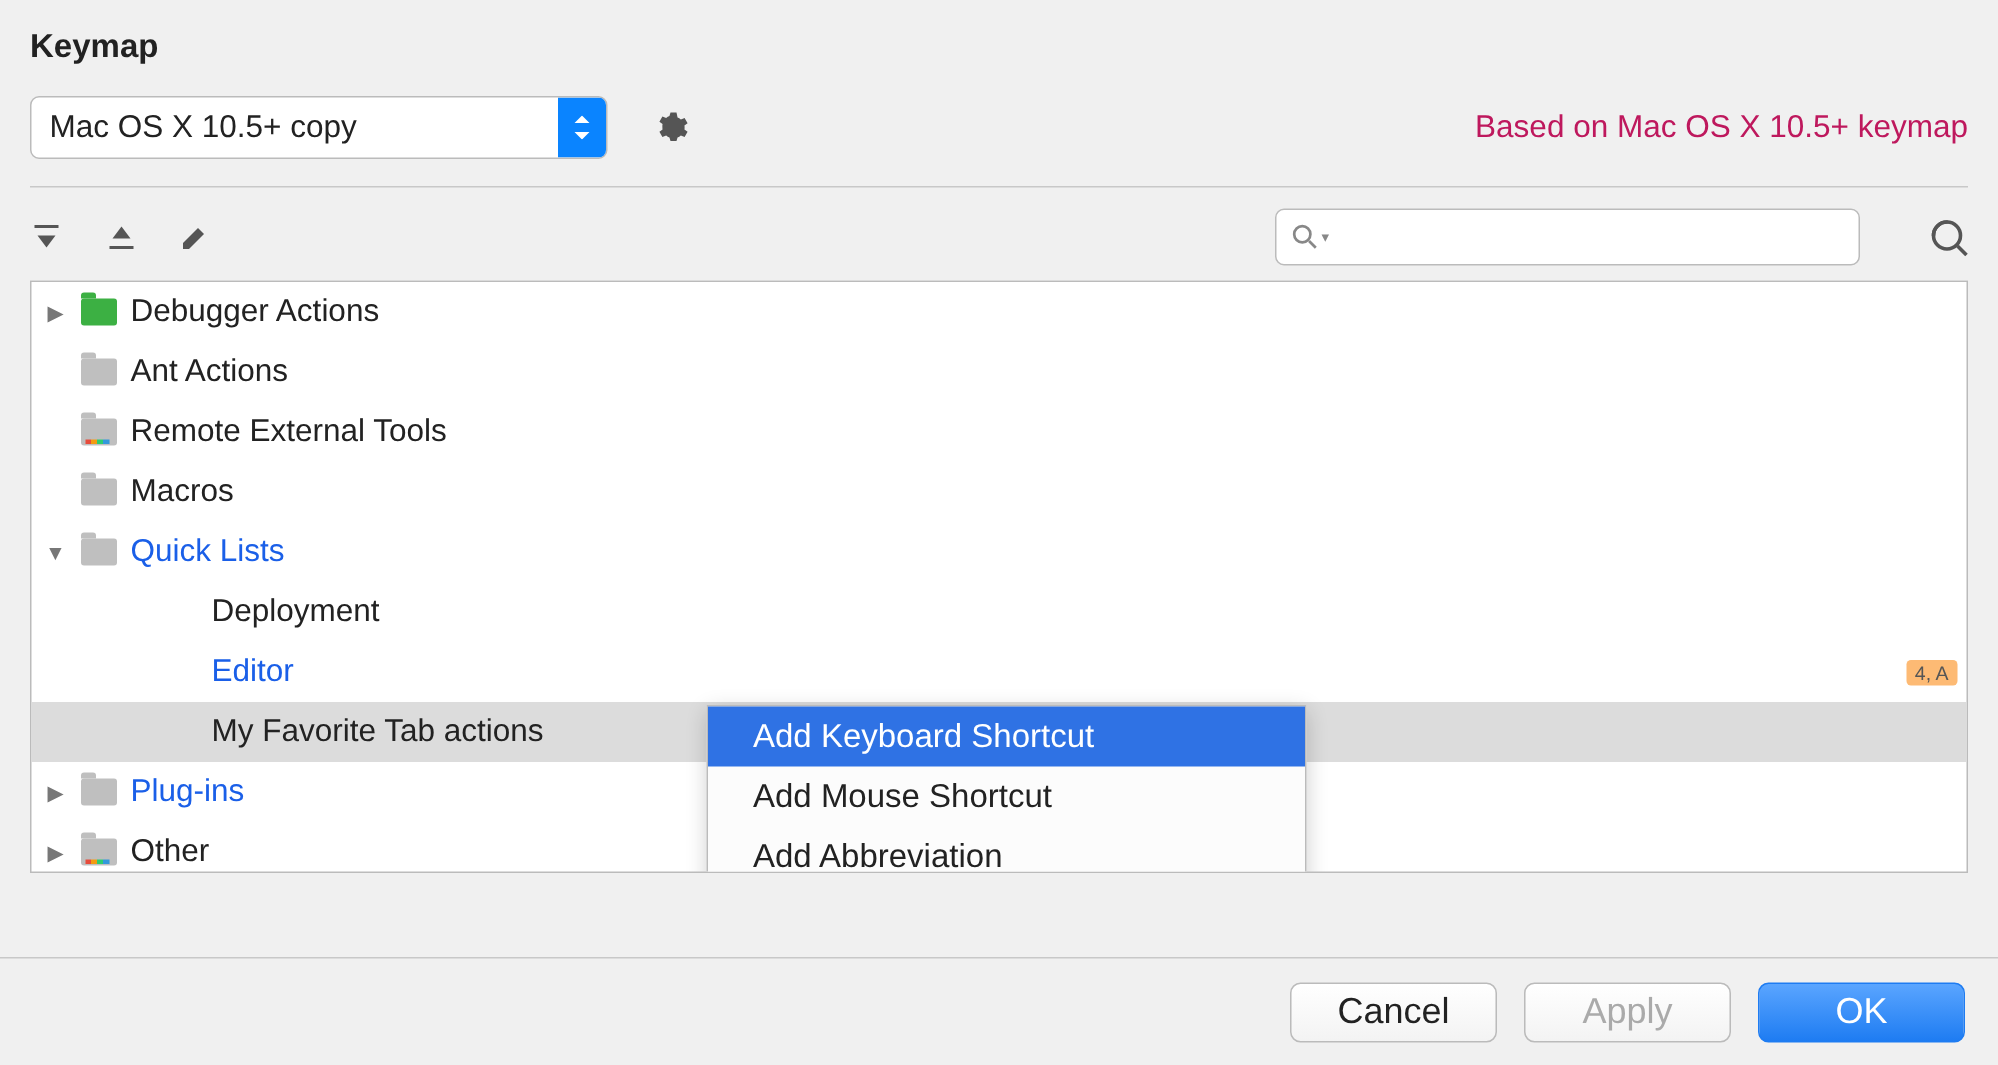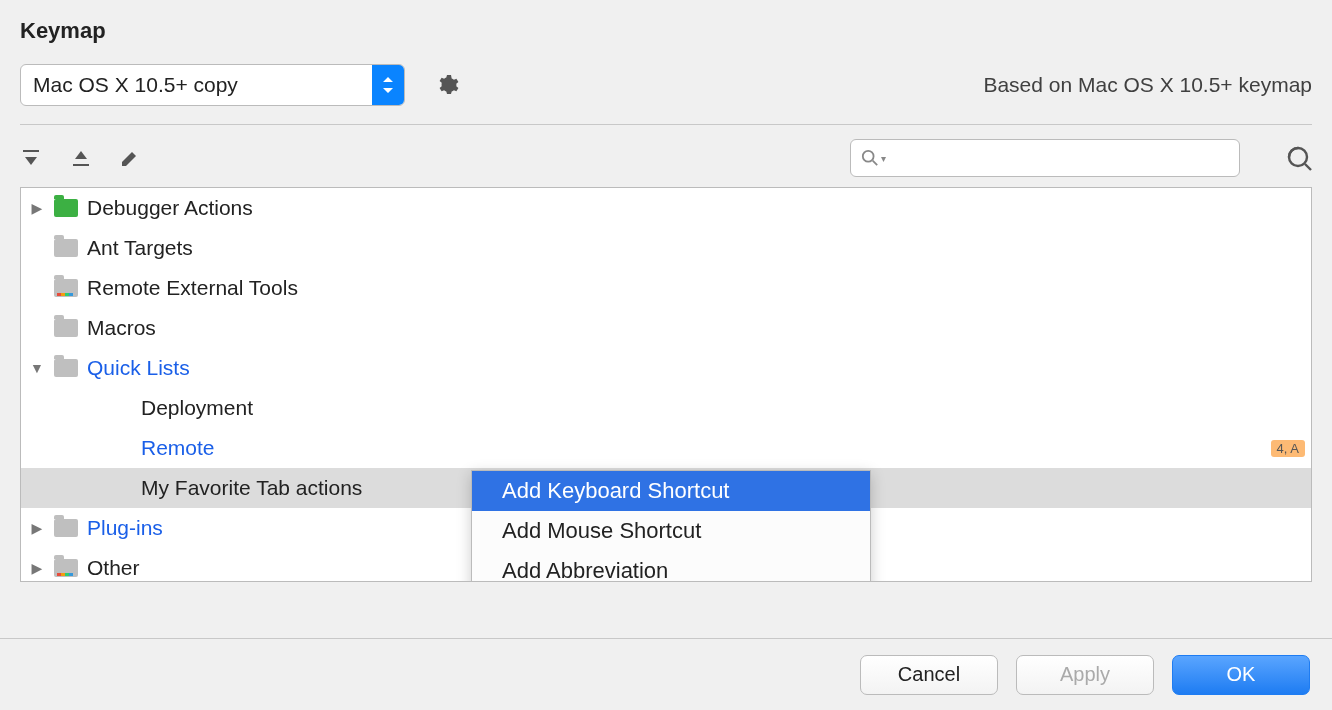--- a/index.html
+++ b/index.html
@@ -49,21 +49,21 @@
   }
   .combo-btn svg { display:block; }
   .gear {
     margin-left: 30px;
     color: #555;
     display:flex;
     align-items:center;
   }
   .based {
     margin-left: auto;
-    color: #404040;
+    color: #be185d;
     font-size: 21px;
   }
   .sep {
     border: none;
     border-top: 1px solid #c8c8c8;
     margin: 0 20px;
   }
   .toolbar {
     display: flex;
     align-items: center;
@@ -163,21 +163,21 @@
     padding: 0 22px;
     gap: 18px;
     background:#f0f0f0;
   }
   .btn {
     min-width: 138px;
     height: 40px;
     border-radius: 7px;
     border: 1px solid #bbb;
     background: linear-gradient(#ffffff,#f3f3f3);
-    font-size: 20px;
+    font-size: 24px;
     display:flex;
     align-items:center;
     justify-content:center;
   }
   .btn.disabled { color:#aaa; }
   .btn.primary {
     background: linear-gradient(#5aa5ff,#1e7cf2);
     border: 1px solid #1e7cf2;
     color:#fff;
   }
@@ -247,21 +247,21 @@
     <span class="ficon">
         <span class="folder green"></span>
       </span>
     <span>Debugger Actions</span>
   </div>
   <div class="row">
     <span class="arrow blank">▶</span>
     <span class="ficon">
         <span class="folder"></span>
       </span>
-    <span>Ant Targets</span>
+    <span>Ant Actions</span>
   </div>
   <div class="row">
     <span class="arrow blank">▶</span>
     <span class="ficon">
         <span class="folder dots"></span>
       </span>
     <span>Remote External Tools</span>
   </div>
   <div class="row">
     <span class="arrow blank">▶</span>
@@ -274,21 +274,21 @@
     <span class="arrow">▼</span>
     <span class="ficon">
         <span class="folder"></span>
       </span>
     <span class="link">Quick Lists</span>
   </div>
   <div class="row indent2">
     <span>Deployment</span>
   </div>
   <div class="row indent2">
-    <span class="link">Remote</span>
+    <span class="link">Editor</span>
     <span class="badge">4, A</span>
   </div>
   <div class="row indent2 selected">
     <span>My Favorite Tab actions</span>
   </div>
   <div class="row">
     <span class="arrow">▶</span>
     <span class="ficon">
         <span class="folder"></span>
       </span>

